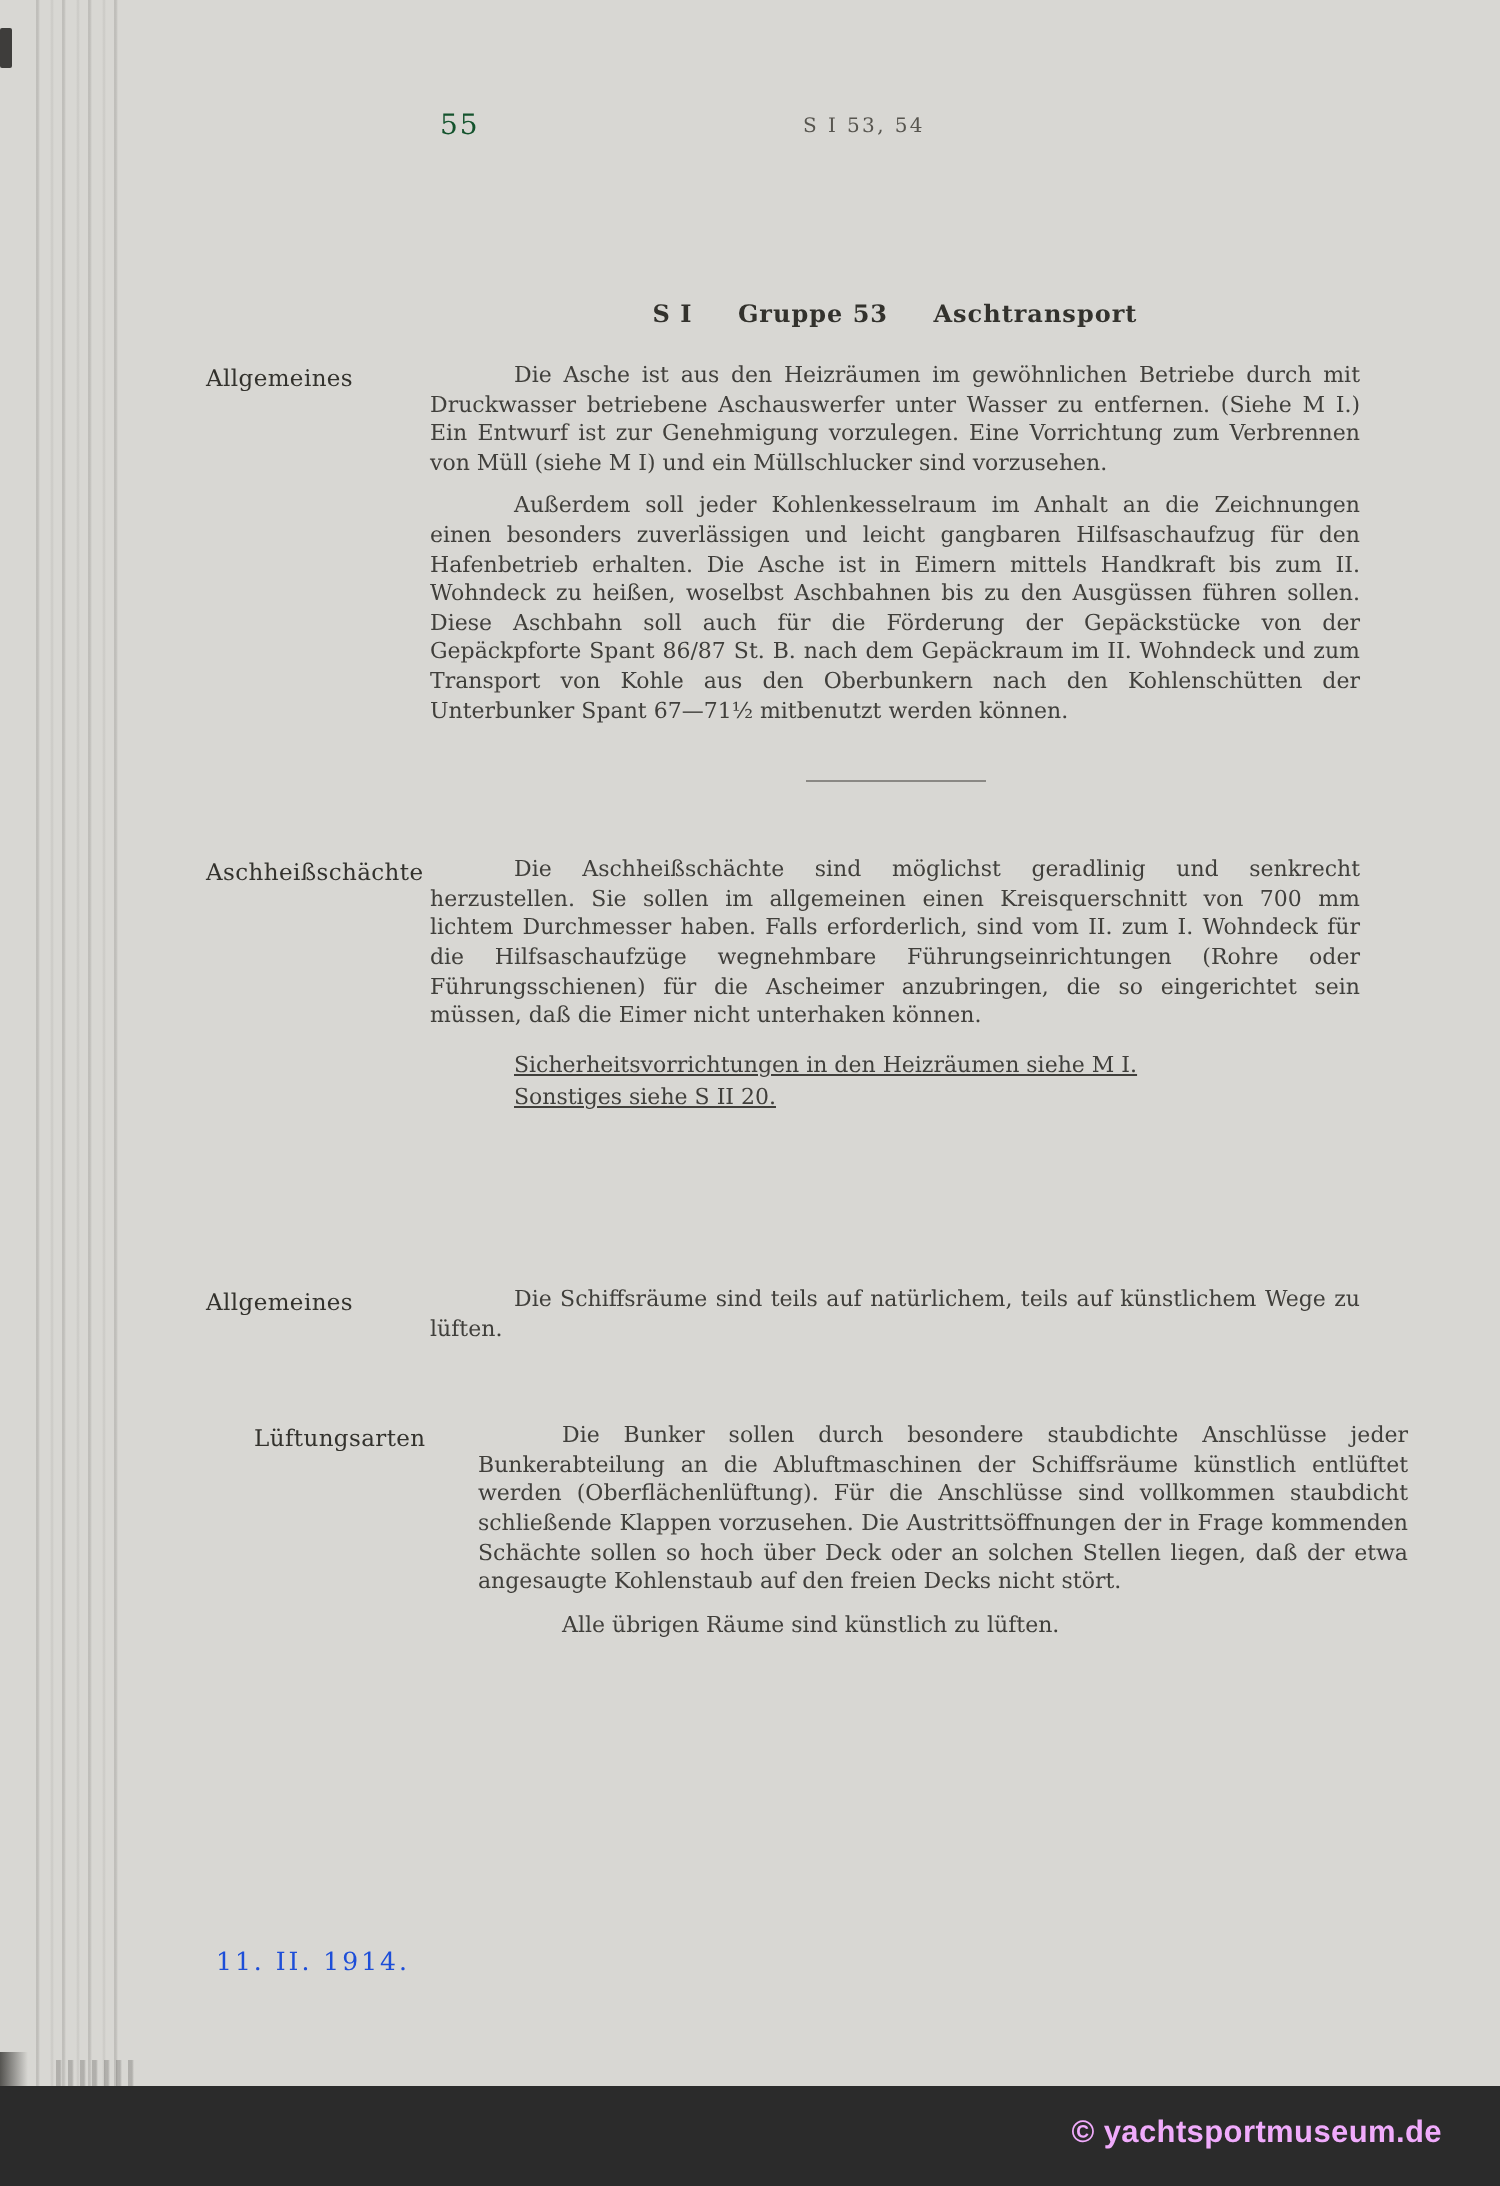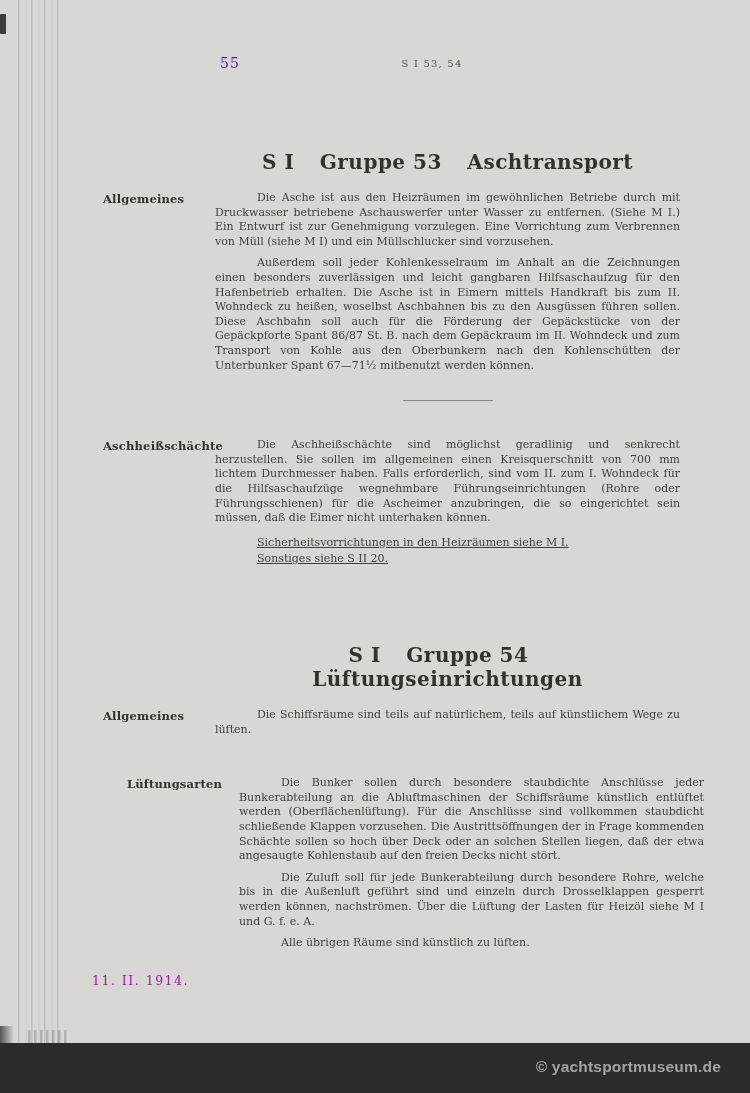--- a/index.html
+++ b/index.html
@@ -32,71 +32,71 @@
   }
   .smudge-bottom{
     position:absolute;left:28px;top:1030px;width:40px;height:13px;
     background:repeating-linear-gradient(90deg,
       rgba(60,58,55,.5) 0 2px, rgba(0,0,0,0) 3px 6px);
     opacity:.5;
   }
   
   .page-number{
     position:absolute;left:220px;top:55px;
-    font-size:14px;letter-spacing:1px;color:#4c1d95;
+    font-size:14px;letter-spacing:1px;color:#14532d;
   }
   .header-ref{
     position:absolute;left:352px;top:58px;width:160px;
     text-align:center;font-size:10px;letter-spacing:1.2px;color:#57554f;
   }
   
   .sec{position:absolute;left:103px;width:579px;}
   .sec-53{top:150px;}
   .sec-54{top:643px;}
   .sec-title{
     margin:0 0 17px 112px;width:465px;
     text-align:center;
-    font-size:20px;font-weight:bold;color:#33322d;
+    font-size:12px;font-weight:bold;color:#33322d;
     letter-spacing:.5px;
   }
   .sec-title .t-code,.sec-title .t-group{margin-right:18px;}
   .block{display:flex;align-items:flex-start;}
   .margin-label{
     width:112px;flex:none;
-    font-size:11.5px;font-weight:bold;color:#33322d;
+    font-size:11.5px;font-weight:normal;color:#33322d;
     padding-top:1px;letter-spacing:.2px;
   }
   .block-body{
     width:465px;flex:none;
     font-size:11px;line-height:14.6px;
     text-align:justify;
   }
   .block-body p{margin:0;text-indent:42px;}
   .block-body p + p{margin-top:7px;}
   .notes{margin:9px 0 0 42px;text-decoration:underline;}
   .note-line{font-size:11px;line-height:16px;}
   .divider{
     width:90px;height:1px;background:#8a8884;
     margin:27px 0 37px 300px;
   }
   .gap-lueftung{margin-top:39px;margin-left:24px;}
   
   .date-stamp{
-    position:absolute;left:92px;top:973px;
-    font-size:12.5px;letter-spacing:1.5px;color:#a21caf;
+    position:absolute;left:108px;top:973px;
+    font-size:12.5px;letter-spacing:1.5px;color:#1d4ed8;
   }
   
   .watermark-bar{
     position:absolute;left:0;top:1043px;width:750px;height:50px;
     background:#2b2b2b;
   }
   .watermark-text{
     position:absolute;right:29px;top:0;height:50px;line-height:48px;
     font-family:"Liberation Sans","DejaVu Sans",sans-serif;
-    font-size:15.5px;font-weight:bold;color:#a3a3a3;
+    font-size:15.5px;font-weight:bold;color:#f0abfc;
     letter-spacing:.2px;
   }
 </style>
 </head>
 <body>
 
 <div class="sheet">
 
   <div class="binding-edge"></div>
   <div class="mark-top-left"></div>
@@ -129,38 +129,32 @@
         <p>Die Aschheißschächte sind möglichst geradlinig und senkrecht herzustellen. Sie sollen im allgemeinen einen Kreisquerschnitt von 700 mm lichtem Durchmesser haben. Falls erforderlich, sind vom II. zum I. Wohndeck für die Hilfsaschaufzüge wegnehmbare Führungseinrichtungen (Rohre oder Führungsschienen) für die Ascheimer anzubringen, die so eingerichtet sein müssen, daß die Eimer nicht unterhaken können.</p>
         <div class="notes">
           <div class="note-line">Sicherheitsvorrichtungen in den Heizräumen siehe M I.</div>
           <div class="note-line">Sonstiges siehe S II 20.</div>
         </div>
       </div>
     </div>
   </div>
 
   <div class="sec sec-54">
-    <h2 class="sec-title">
-      <span class="t-code">S I</span>
-      <span class="t-group">Gruppe 54</span>
-      <span class="t-name">Lüftungseinrichtungen</span>
-    </h2>
 
     <div class="block">
       <div class="margin-label">Allgemeines</div>
       <div class="block-body">
         <p>Die Schiffsräume sind teils auf natürlichem, teils auf künstlichem Wege zu lüften.</p>
       </div>
     </div>
 
     <div class="block gap-lueftung">
       <div class="margin-label">Lüftungsarten</div>
       <div class="block-body">
         <p>Die Bunker sollen durch besondere staubdichte Anschlüsse jeder Bunkerabteilung an die Abluftmaschinen der Schiffsräume künstlich entlüftet werden (Oberflächenlüftung). Für die Anschlüsse sind vollkommen staubdicht schließende Klappen vorzusehen. Die Austrittsöffnungen der in Frage kommenden Schächte sollen so hoch über Deck oder an solchen Stellen liegen, daß der etwa angesaugte Kohlenstaub auf den freien Decks nicht stört.</p>
-        <p>Die Zuluft soll für jede Bunkerabteilung durch besondere Rohre, welche bis in die Außenluft geführt sind und einzeln durch Drosselklappen gesperrt werden können, nachströmen. Über die Lüftung der Lasten für Heizöl siehe M I und G. f. e. A.</p>
         <p>Alle übrigen Räume sind künstlich zu lüften.</p>
       </div>
     </div>
   </div>
 
   <div class="date-stamp">11. II. 1914.</div>
 
   <div class="watermark-bar">
     <span class="watermark-text">© yachtsportmuseum.de</span>
   </div>

